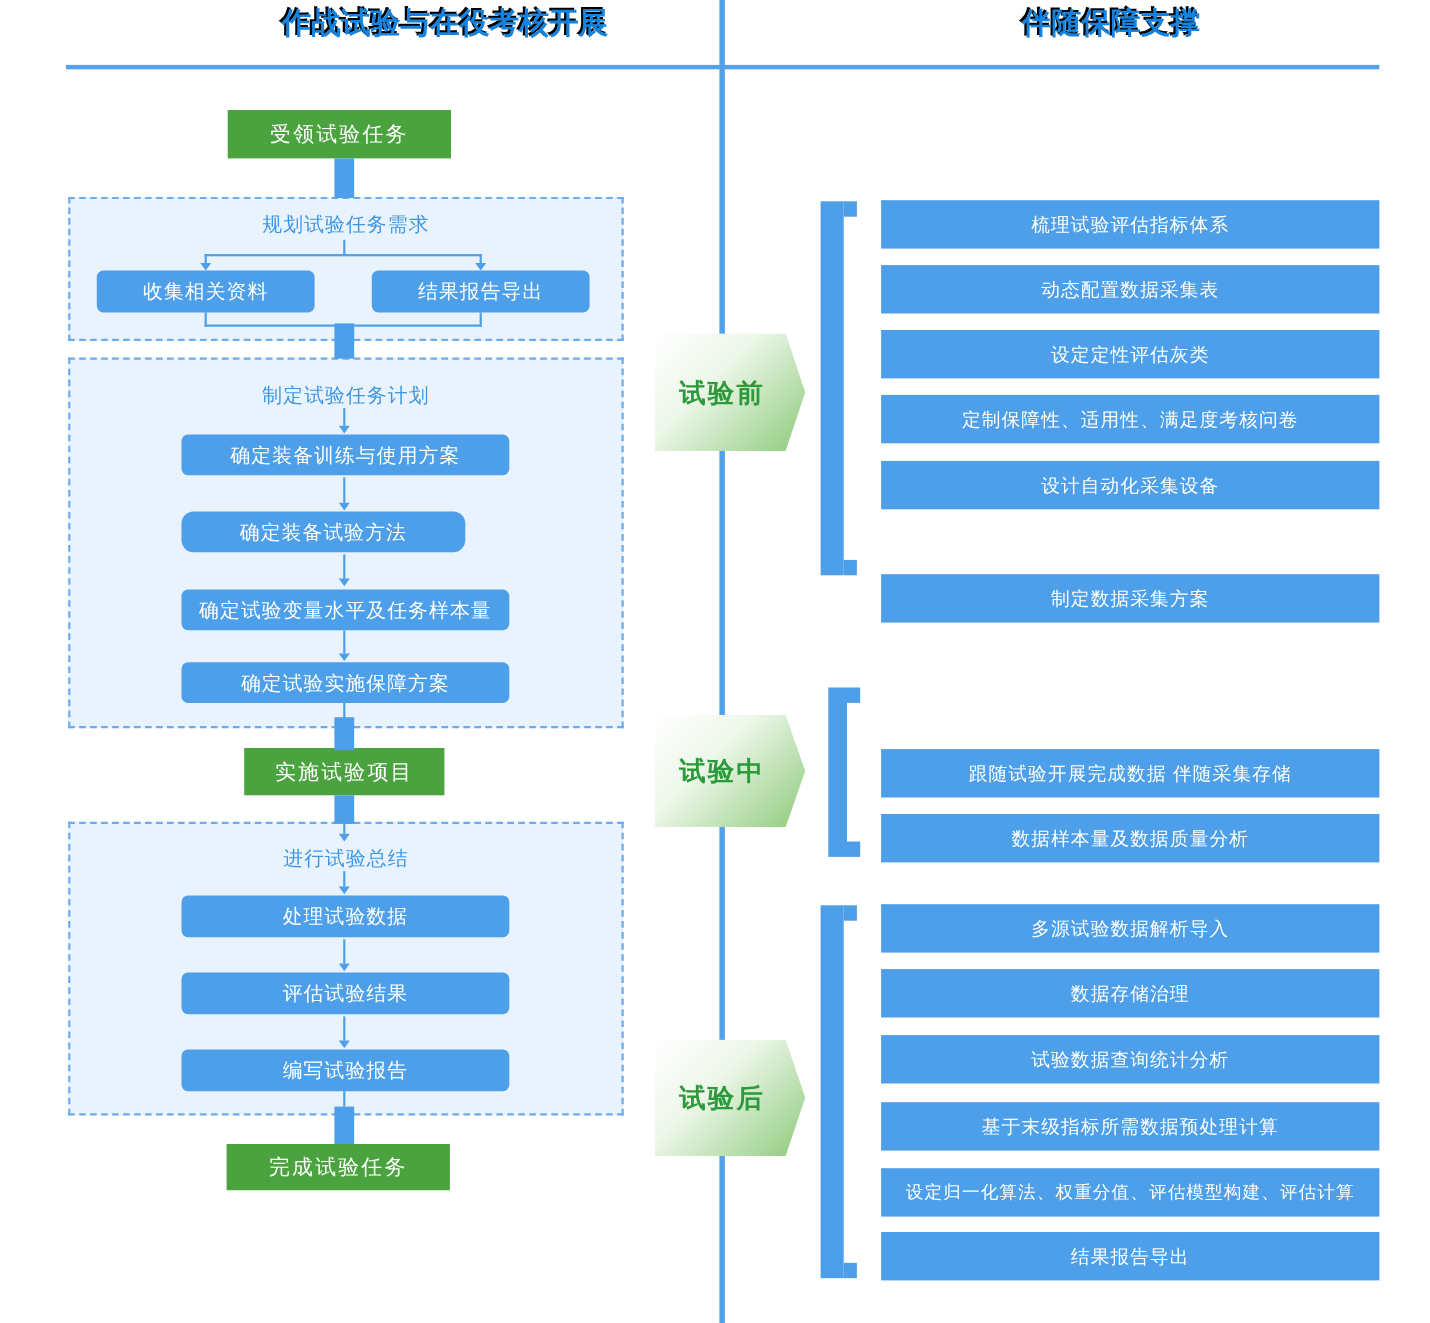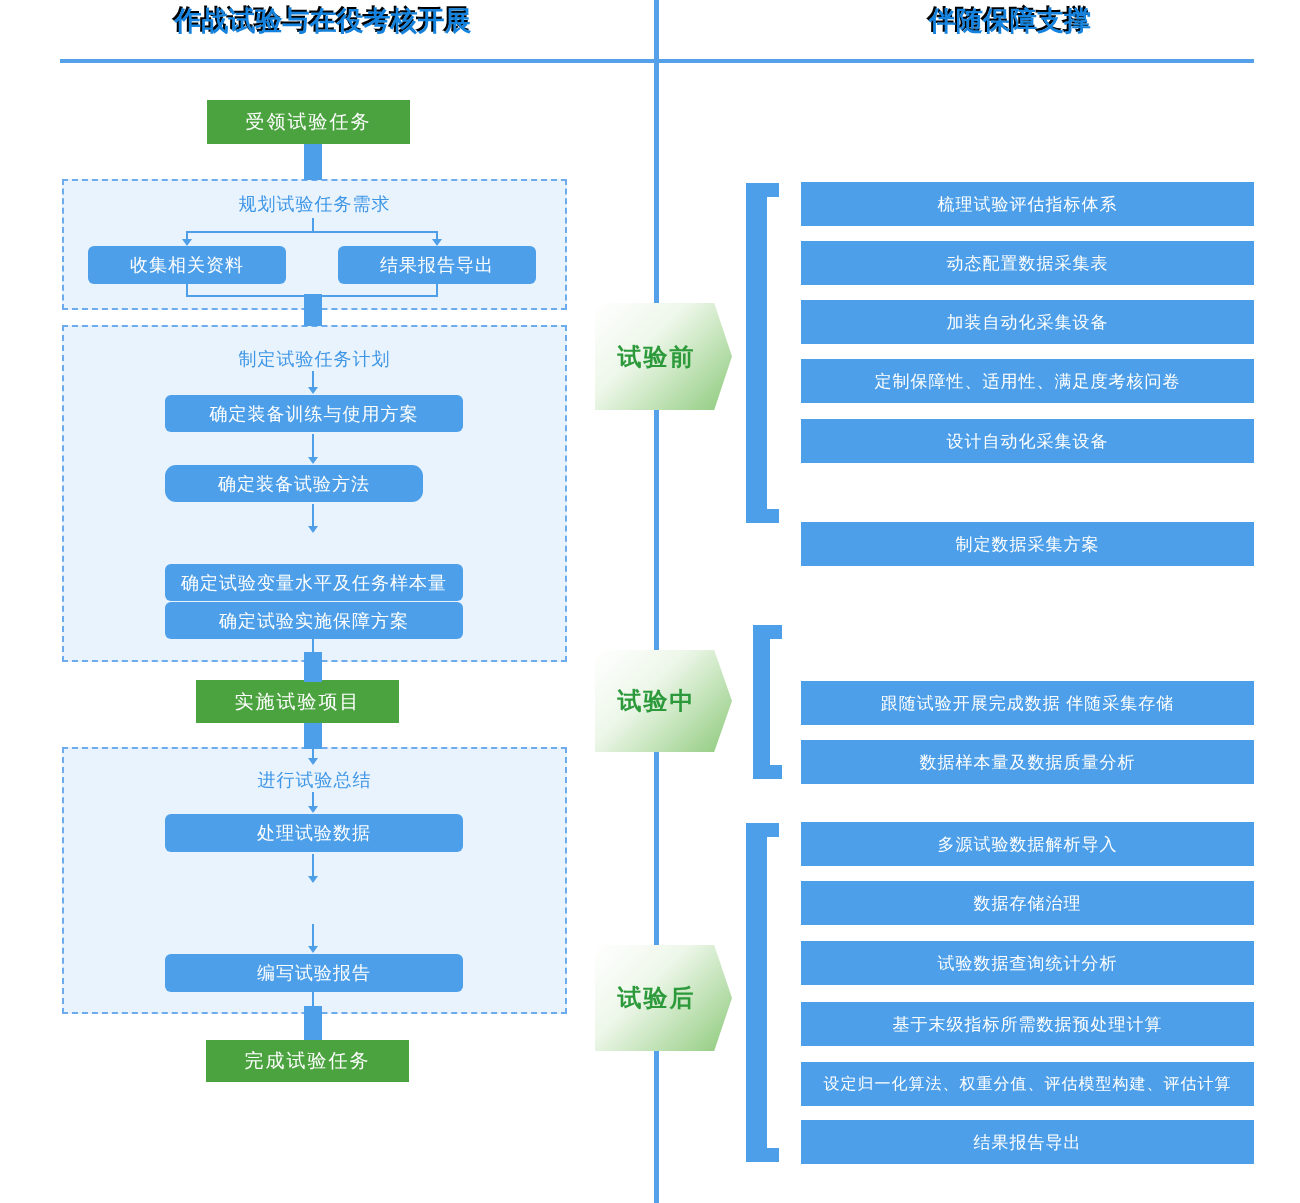--- a/index.html
+++ b/index.html
@@ -39,21 +39,21 @@
   .bracket .btab.bot{bottom:0;}
 
   .bar{position:absolute;left:801px;width:453px;height:44px;background:#4d9fe9;color:#ffffff;
        display:flex;align-items:center;justify-content:center;font-size:17px;z-index:2;letter-spacing:1px;}
 </style>
 </head>
 <body>
 
 <div id="page">
 
-  <div class="hdr" style="left:68px;width:510px;">作战试验与在役考核开展</div>
+  <div class="hdr" style="left:43px;width:510px;text-align:right;">作战试验与在役考核开展</div>
   <div class="hdr" style="left:860px;width:300px;">伴随保障支撑</div>
   <div class="underline" style="left:60px;top:59px;width:1194px;height:4px;"></div>
   <div class="divider" style="left:654px;top:0;width:5px;height:1203px;"></div>
 
   <div class="box-green" style="left:207px;top:100px;width:203px;height:44px;">受领试验任务</div>
   <div class="thick" style="left:304px;top:144px;height:36px;"></div>
 
   <div class="dashed" style="top:179px;height:131px;"></div>
   <div class="dashed-title" style="top:192px;">规划试验任务需求</div>
   <div class="vline" style="left:312px;top:218px;height:14px;"></div>
@@ -72,56 +72,57 @@
   <div class="dashed" style="top:325px;height:337px;"></div>
   <div class="dashed-title" style="top:347px;">制定试验任务计划</div>
   <div class="vline" style="left:312px;top:371px;height:16px;"></div>
   <div class="ahead" style="left:308px;top:387px;"></div>
   <div class="box-blue" style="left:165px;top:395px;width:298px;height:37px;">确定装备训练与使用方案</div>
   <div class="vline" style="left:312px;top:434px;height:23px;"></div>
   <div class="ahead" style="left:308px;top:457px;"></div>
   <div class="box-blue" style="left:165px;top:465px;width:258px;height:37px;border-radius:11px;">确定装备试验方法</div>
   <div class="vline" style="left:312px;top:504px;height:22px;"></div>
   <div class="ahead" style="left:308px;top:526px;"></div>
-  <div class="box-blue" style="left:165px;top:564px;width:298px;height:37px;">确定试验变量水平及任务样本量</div>
+  <div class="box-blue" style="left:165px;top:536px;width:298px;height:37px;">确定试验变量水平及任务样本量</div>
   <div class="vline" style="left:312px;top:573px;height:21px;"></div>
   <div class="ahead" style="left:308px;top:594px;"></div>
   <div class="box-blue" style="left:165px;top:602px;width:298px;height:37px;">确定试验实施保障方案</div>
   <div class="vline" style="left:312px;top:639px;height:14px;"></div>
   <div class="thick" style="left:304px;top:652px;height:30px;"></div>
 
-  <div class="box-green" style="left:196px;top:680px;width:203px;height:43px;">实施试验项目</div>
+  <div class="box-green" style="left:222px;top:680px;width:182px;height:43px;">实施试验项目</div>
   <div class="thick" style="left:304px;top:723px;height:26px;"></div>
 
   <div class="dashed" style="top:747px;height:267px;"></div>
   <div class="vline" style="left:312px;top:749px;height:9px;"></div>
   <div class="ahead" style="left:308px;top:758px;"></div>
   <div class="dashed-title" style="top:768px;">进行试验总结</div>
   <div class="vline" style="left:312px;top:792px;height:14px;"></div>
   <div class="ahead" style="left:308px;top:806px;"></div>
   <div class="box-blue" style="left:165px;top:814px;width:298px;height:38px;">处理试验数据</div>
   <div class="vline" style="left:312px;top:854px;height:22px;"></div>
   <div class="ahead" style="left:308px;top:876px;"></div>
+  <div class="box-blue" style="left:165px;top:884px;width:298px;height:38px;">评估试验结果</div>
   <div class="vline" style="left:312px;top:924px;height:22px;"></div>
   <div class="ahead" style="left:308px;top:946px;"></div>
   <div class="box-blue" style="left:165px;top:954px;width:298px;height:38px;">编写试验报告</div>
   <div class="vline" style="left:312px;top:992px;height:14px;"></div>
   <div class="thick" style="left:304px;top:1006px;height:34px;"></div>
 
   <div class="box-green" style="left:206px;top:1040px;width:203px;height:42px;">完成试验任务</div>
 
   <div class="stage" style="top:303px;height:107px;">试验前</div>
   <div class="bracket" style="left:746px;top:183px;width:33px;height:340px;">
     <div class="bbar" style="width:21px;"></div>
     <div class="btab top" style="left:21px;"></div>
     <div class="btab bot" style="left:21px;"></div>
   </div>
   <div class="bar" style="top:182px;">梳理试验评估指标体系</div>
   <div class="bar" style="top:241px;">动态配置数据采集表</div>
-  <div class="bar" style="top:300px;">加装自动化采集设备</div>
+  <div class="bar" style="top:300px;">设定定性评估灰类</div>
   <div class="bar" style="top:359px;">定制保障性、适用性、满足度考核问卷</div>
   <div class="bar" style="top:419px;">设计自动化采集设备</div>
   <div class="bar" style="top:478px;margin-top:44px;">制定数据采集方案</div>
 
   <div class="stage" style="top:650px;height:102px;">试验中</div>
   <div class="bracket" style="left:753px;top:625px;width:29px;height:154px;">
     <div class="bbar" style="width:17px;"></div>
     <div class="btab top" style="left:17px;"></div>
     <div class="btab bot" style="left:17px;"></div>
   </div>

